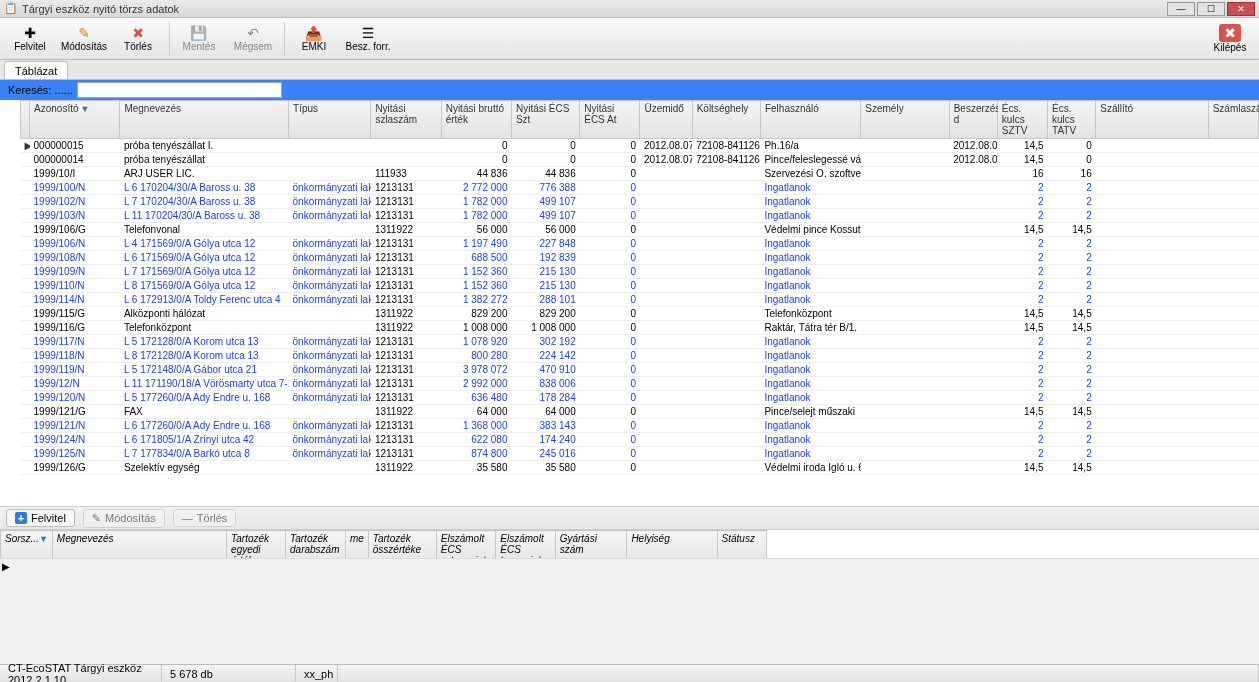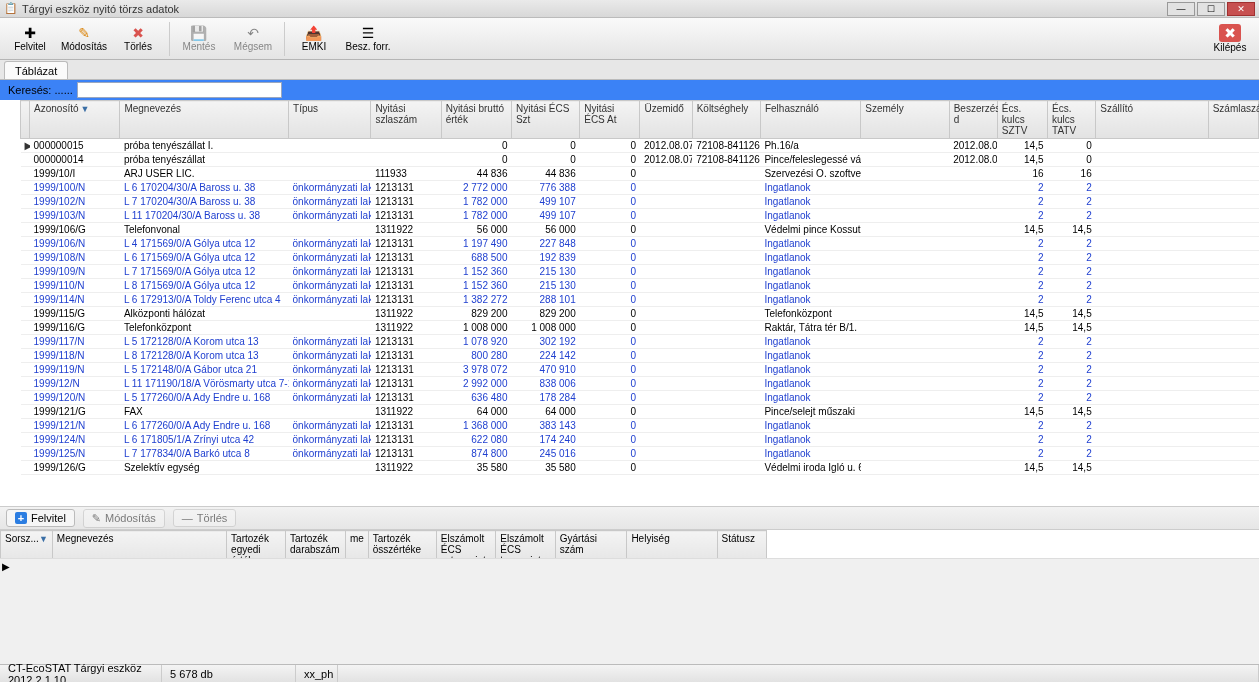--- a/index.html
+++ b/index.html
@@ -39,21 +39,21 @@
 .rowmark { width:9px; text-align:center; color:#333; }
 
 .col-id{width:90px}.col-meg{width:168px}.col-tip{width:82px}.col-ny1{width:70px}.col-ny2{width:70px}.col-ny3{width:68px}.col-ny4{width:60px}.col-uz{width:52px}.col-kh{width:68px}.col-fel{width:100px}.col-sz{width:88px}.col-be{width:48px}.col-e1{width:50px}.col-e2{width:48px}.col-szl{width:112px}.col-szm{width:50px}
 
 .subtoolbar { height:24px; background:linear-gradient(#f2f2f2,#e6e6e6); border-top:1px solid #ccc; border-bottom:1px solid #ccc; display:flex; align-items:center; padding:2px 6px; gap:8px;}
 .sbtn { display:flex; align-items:center; gap:4px; padding:2px 8px; border:1px solid #bbb; border-radius:3px; background:#f6f6f6; cursor:pointer; font-size:11px;}
 .sbtn.disabled{opacity:.5;}
 .sbtn .sicon{font-size:11px;}
 .sbtn.add .sicon{color:#fff;background:#2b7de1;border-radius:2px;width:12px;height:12px;display:inline-flex;align-items:center;justify-content:center;font-weight:bold;}
 
-.subgrid-wrap { height:28px; background:#fff; }
+.subgrid-wrap { height:28px; background:#fff;font-style:italic; }
 .subgrid { width:767px; border-collapse:collapse; }
 .subgrid th { background:linear-gradient(#f4f4f4,#e2e2e2); border:1px solid #c8c8c8; font-weight:normal; text-align:left; padding:2px 4px; font-size:10px; height:24px; vertical-align:top;}
 .subgrid th .sort{color:#3a6ea5;font-size:9px;}
 
 .empty-area { height:106px; background:#f0f0f0; border-top:1px solid #ddd; position:relative; }
 .empty-area .rowmark2 { position:absolute; left:2px; top:2px; font-size:10px; }
 
 .statusbar { height:18px; background:linear-gradient(#f4f4f4,#e2e2e2); border-top:1px solid #bbb; display:flex; align-items:flex-end; font-size:10px; }
 .statusbar .cell { padding:0 8px; border-right:1px solid #ccc; height:100%; display:flex; align-items:center; }
 .statusbar .cell:nth-child(1){width:162px}

